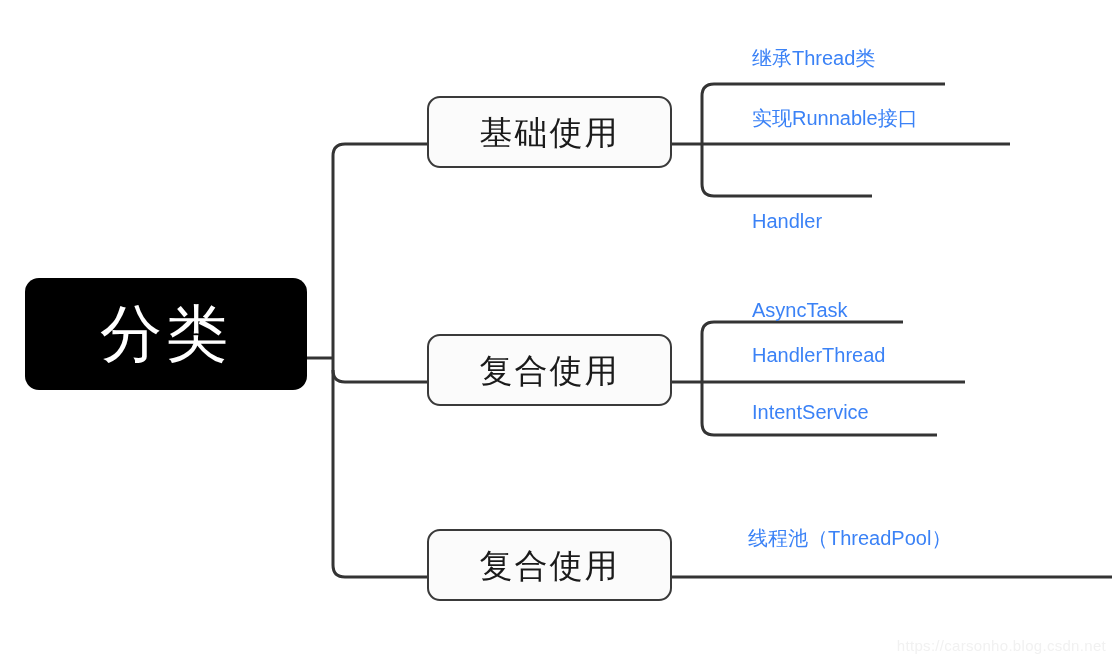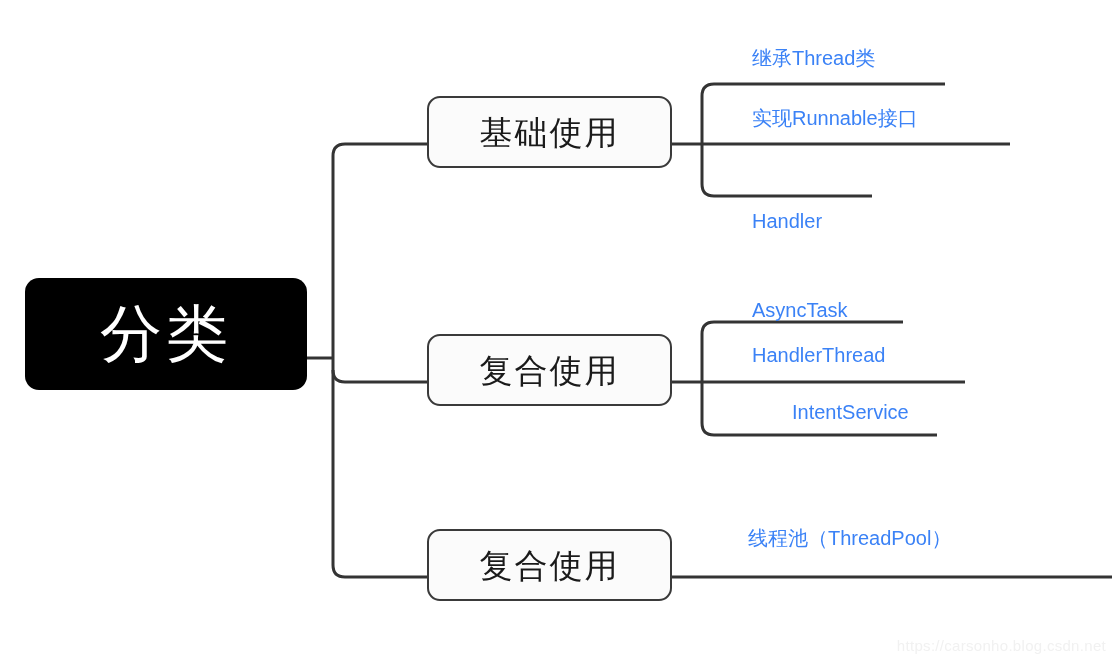--- a/index.html
+++ b/index.html
@@ -147,19 +147,19 @@
   <div class="leaf" style="left:752px; top:48px;">继承Thread类</div>
 
   <div class="leaf" style="left:752px; top:108px;">实现Runnable接口</div>
 
   <div class="leaf" style="left:752px; top:163px;margin-top:48px;">Handler</div>
 
   <div class="leaf" style="left:752px; top:300px;">AsyncTask</div>
 
   <div class="leaf" style="left:752px; top:345px;">HandlerThread</div>
 
-  <div class="leaf" style="left:752px; top:402px;margin-left:40px;">IntentService</div>
+  <div class="leaf" style="left:752px; top:402px;">IntentService</div>
 
   <div class="leaf" style="left:748px; top:528px;">线程池（ThreadPool）</div>
 
   <div class="watermark">https://carsonho.blog.csdn.net</div>
 
 </div>
 
 </body></html>

